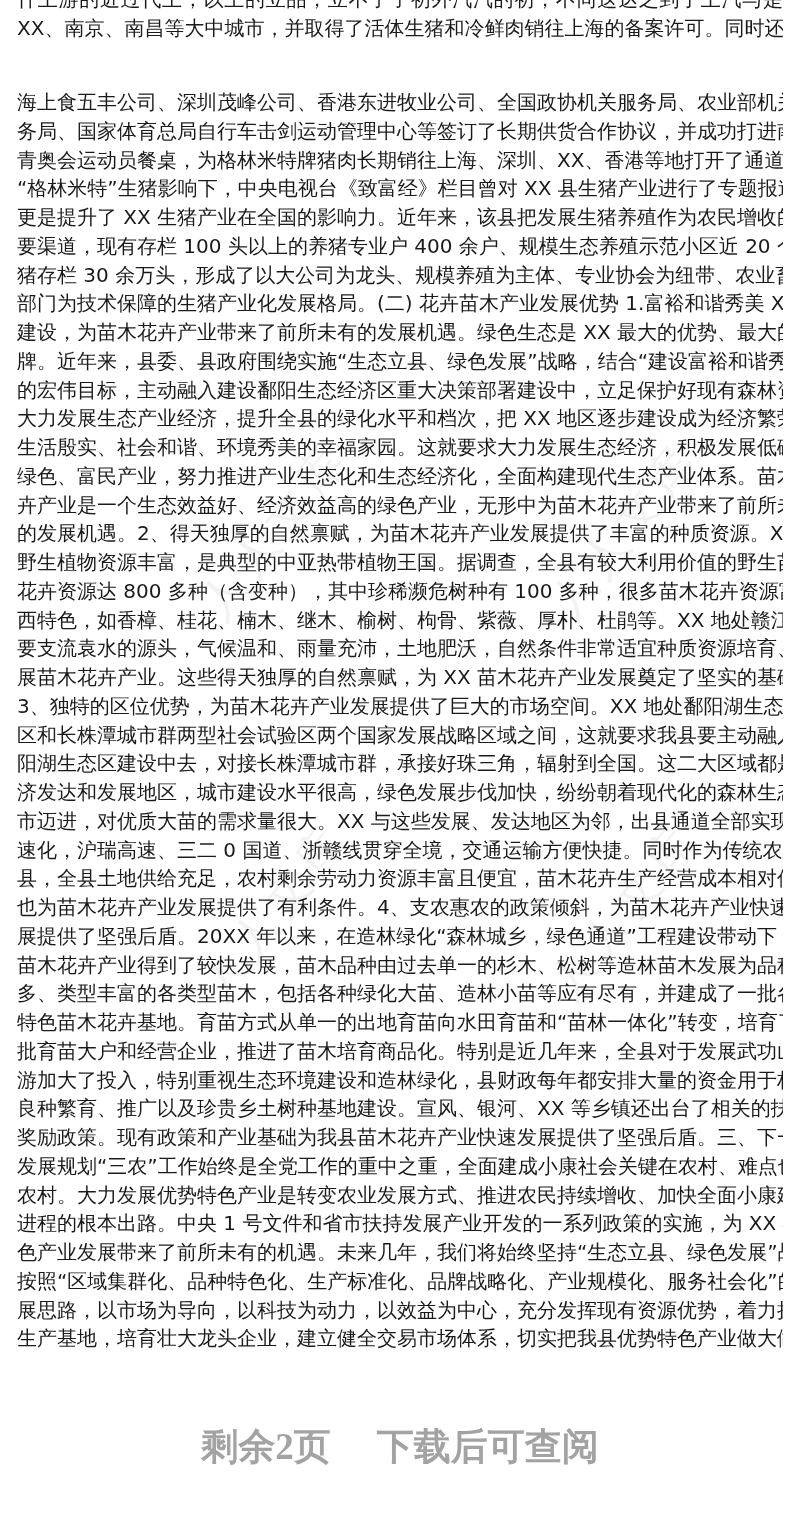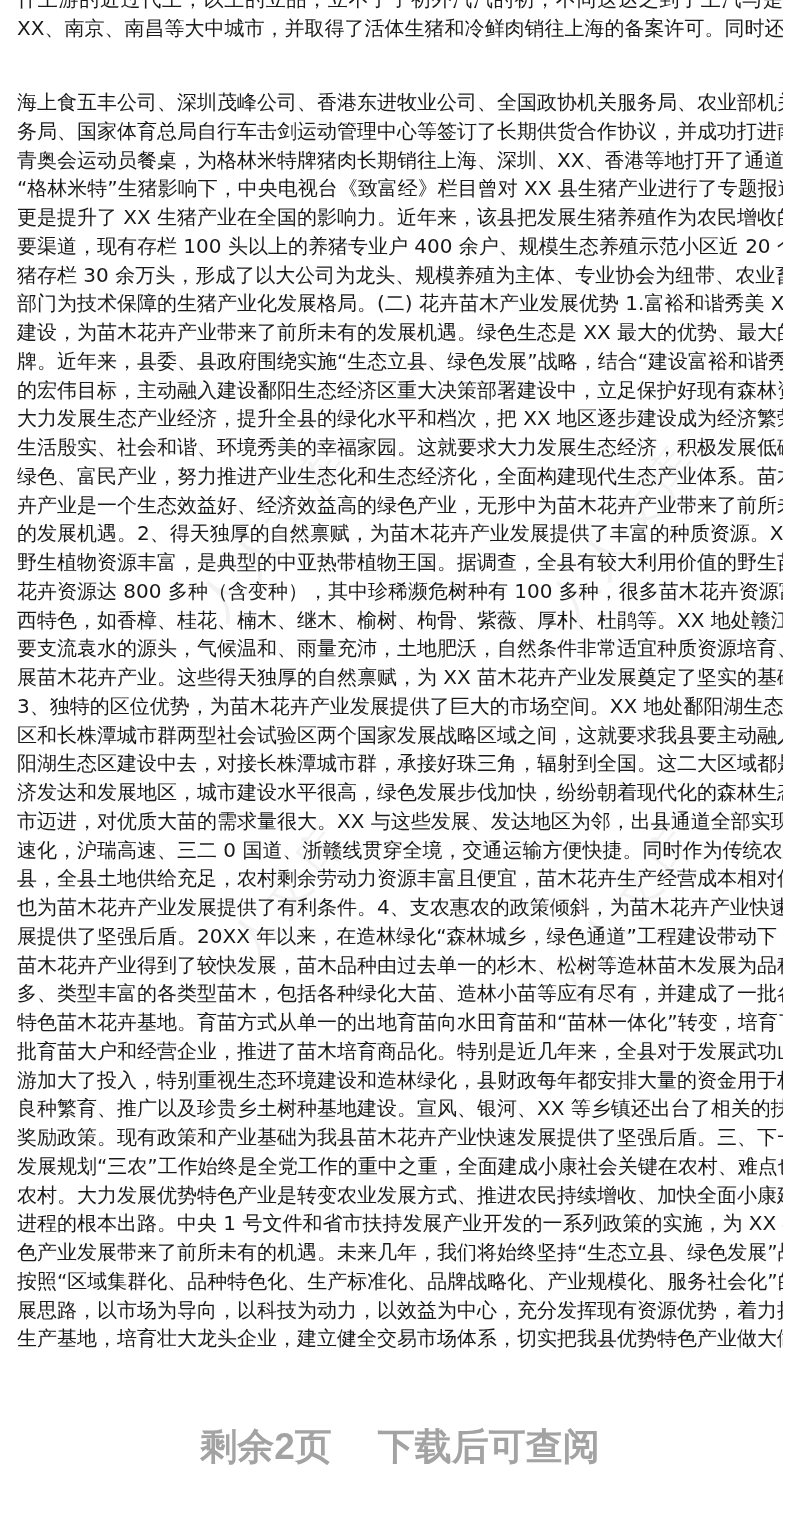--- a/index.html
+++ b/index.html
@@ -55,21 +55,21 @@
       position: absolute;
       left: 0;
       top: 1422px;
       width: 800px;
       height: 50px;
       text-align: center;
       font-size: 37px;
       line-height: 50px;
       font-weight: bold;
       color: #a3a3a3;
-      font-family: Liberation Sans, sans-serif;
+      font-family: Liberation Serif, serif;
     }
     .more-banner span {
       display: inline-block;
     }
     .more-banner .gap {
       width: 46px;
     }
   </style>
 </head>
 <body>

